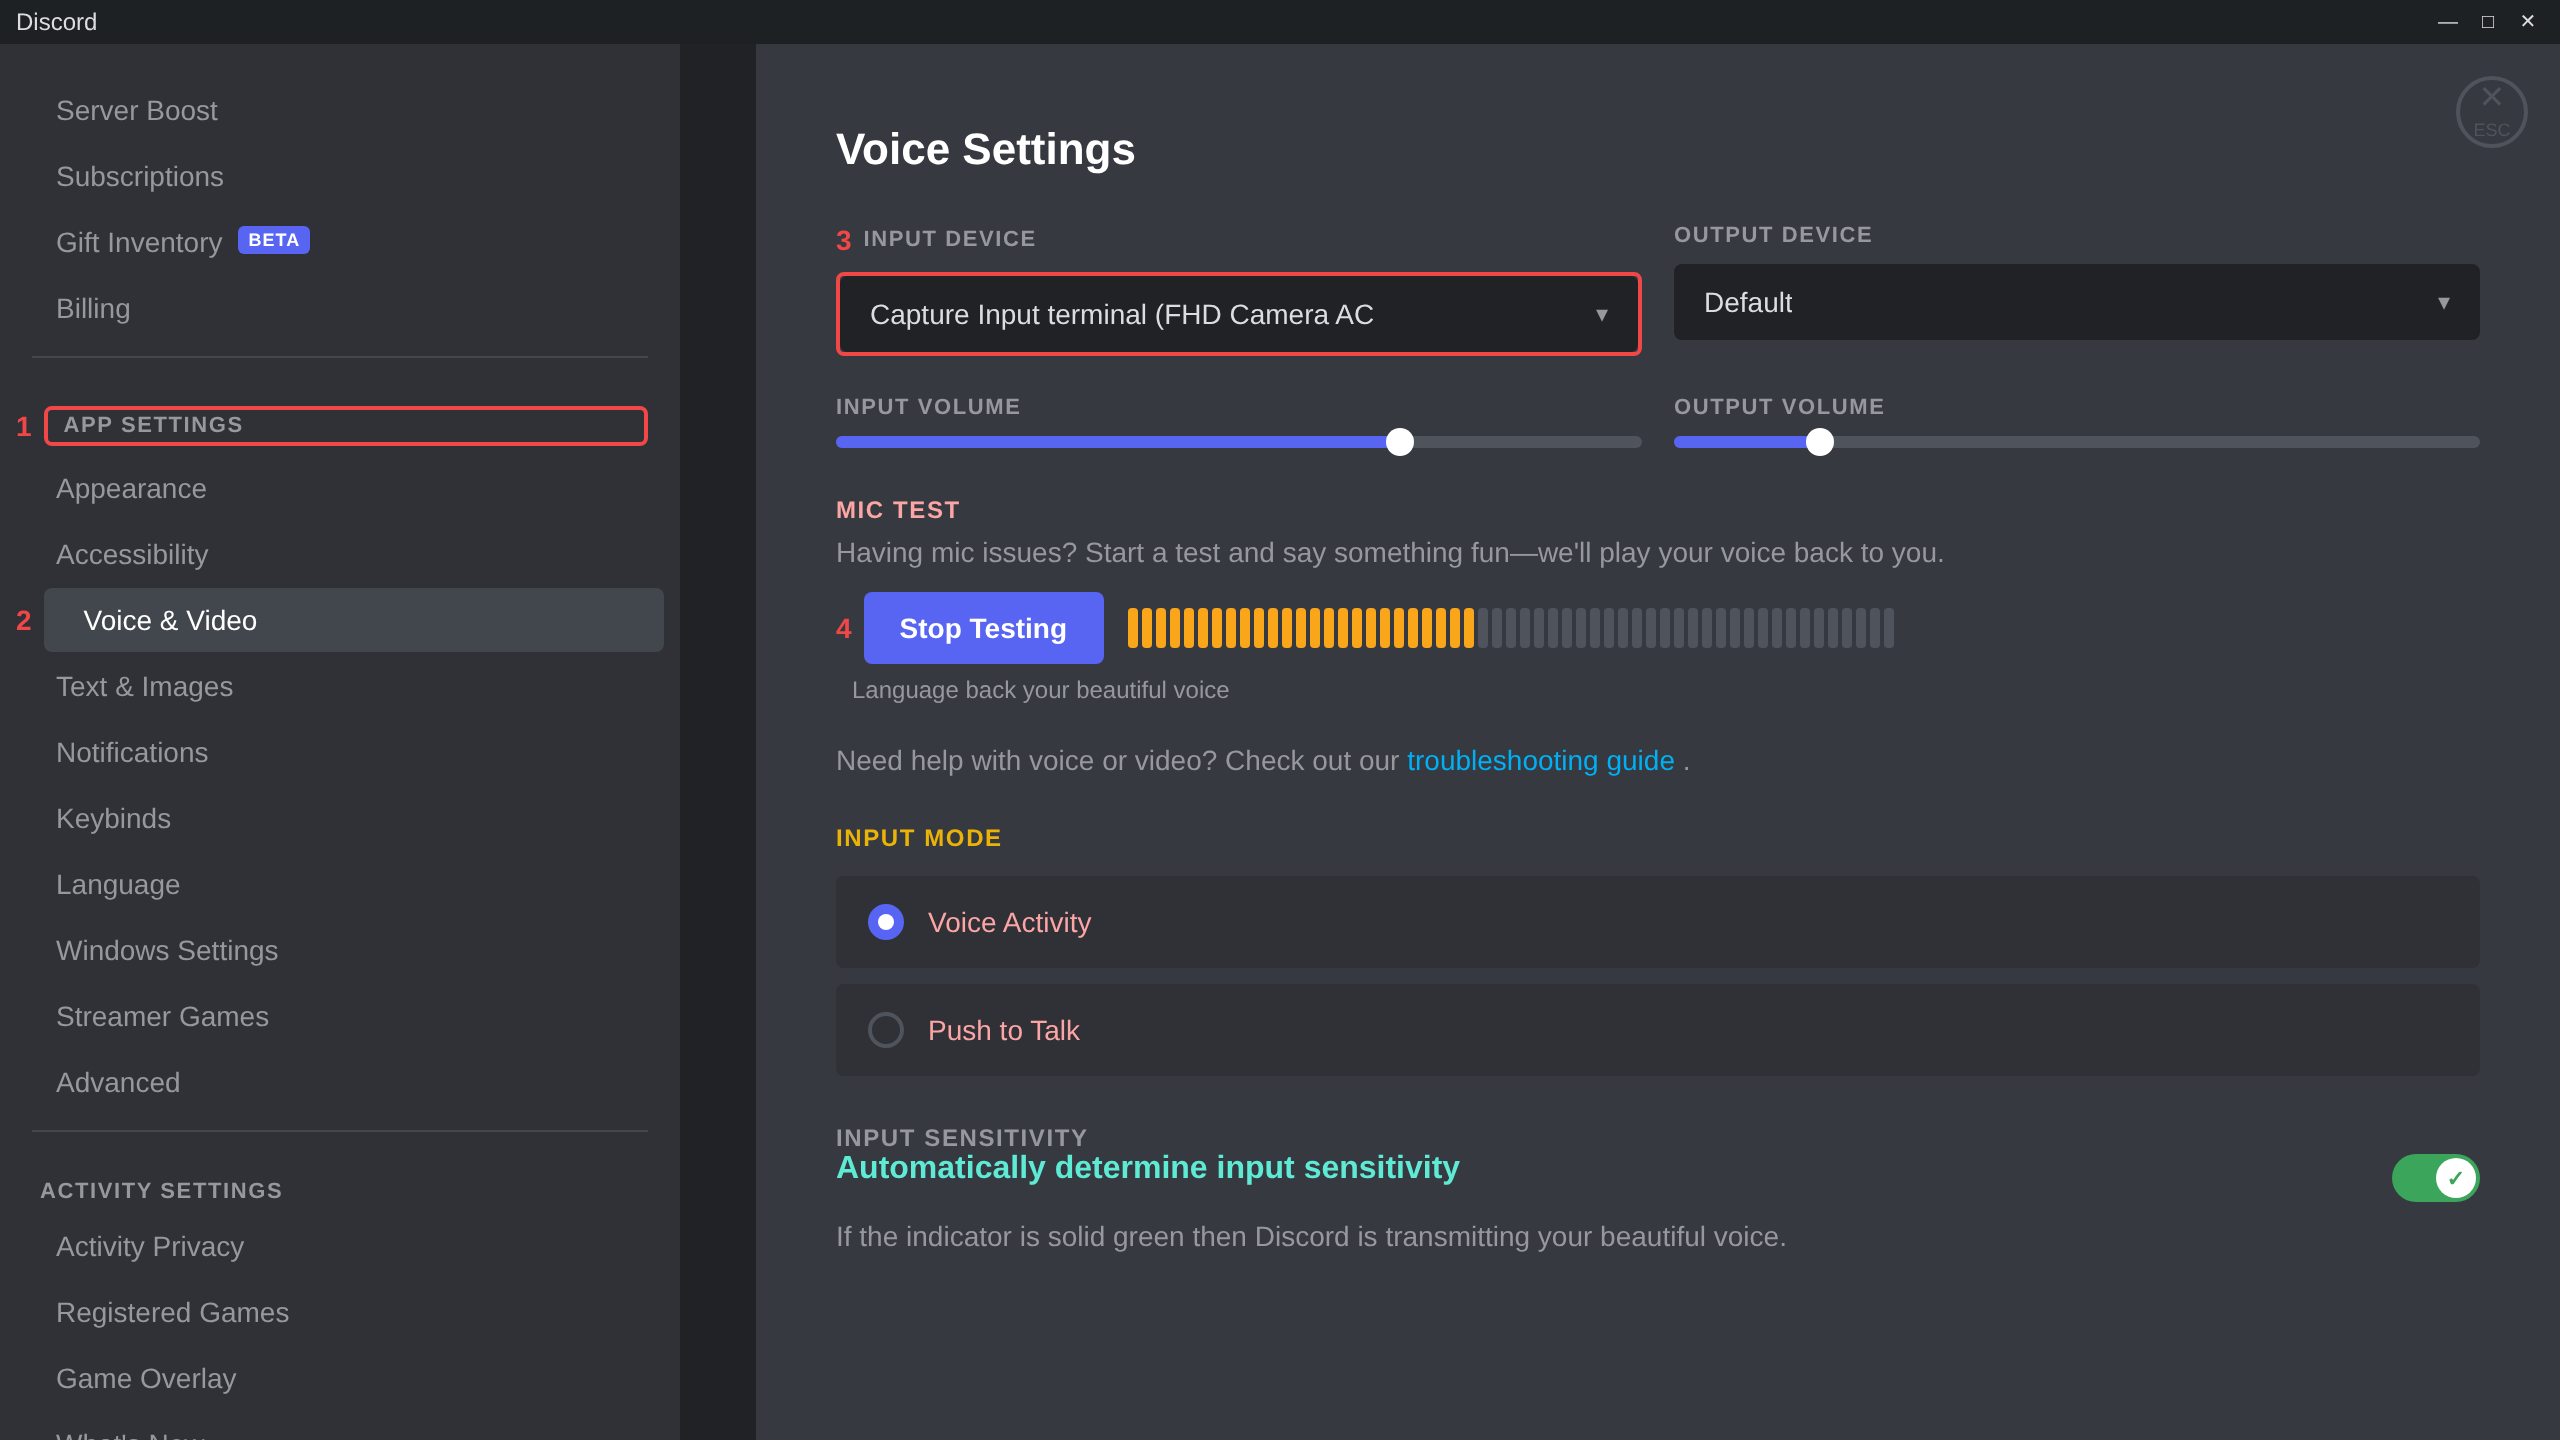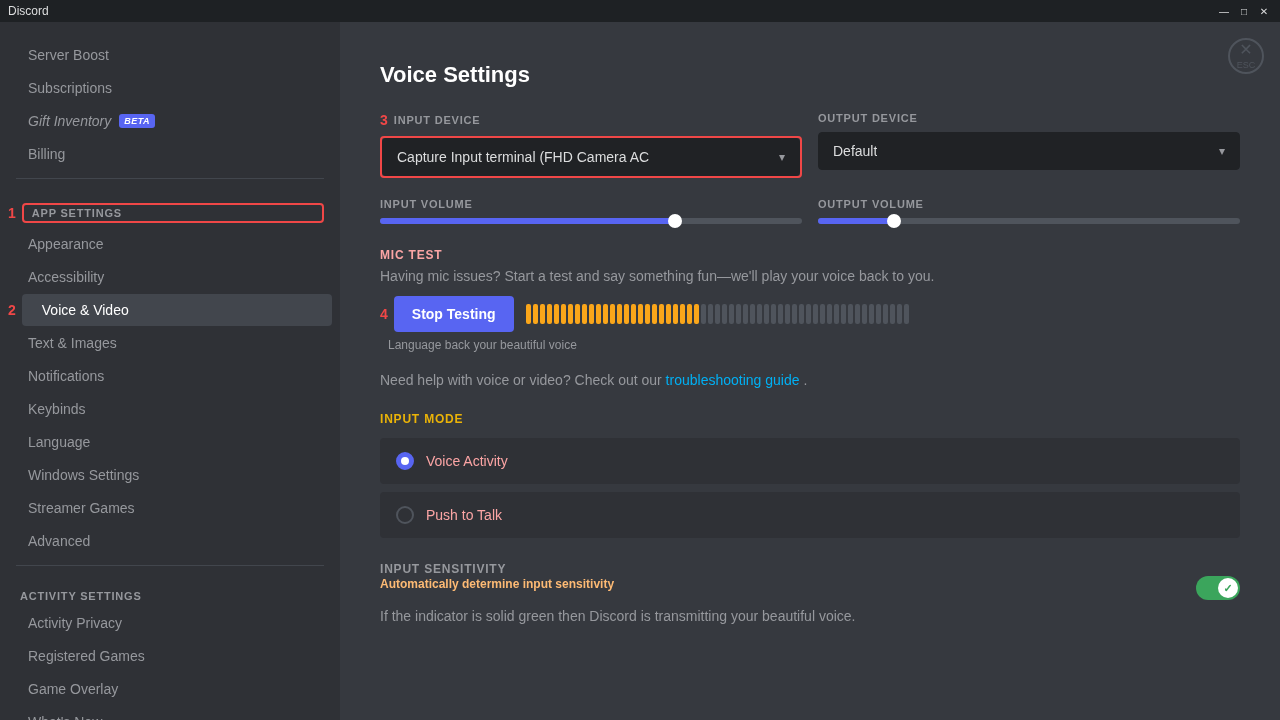--- a/index.html
+++ b/index.html
@@ -37,20 +37,21 @@
       align-items: center;
       justify-content: center;
       font-size: 10px;
       color: #dcddde;
       cursor: pointer;
     }
     .app-body {
       display: flex;
       flex: 1;
       overflow: hidden;
+      gap: 38px;
     }
     .sidebar {
       width: 340px;
       background: #2f3136;
       overflow-y: auto;
       padding: 16px 0;
       flex-shrink: 0;
     }
     .sidebar-item {
       padding: 8px 16px 8px 20px;
@@ -82,22 +83,21 @@
       color: #fff;
       font-size: 9px;
       font-weight: 700;
       padding: 2px 5px;
       border-radius: 3px;
       margin-left: 8px;
       letter-spacing: 0.5px;
     }
     .sidebar-item-row {
       display: flex;
-      align-items: center;
-      font-style: italic;
+      align-items: flex-start;
     }
     .main-content {
       flex: 1;
       background: #36393f;
       overflow-y: auto;
       padding: 40px 40px 40px 40px;
       position: relative;
     }
     .page-title {
       font-size: 22px;
@@ -293,23 +293,23 @@
       margin-bottom: 8px;
     }
     .sensitivity-title {
       font-size: 12px;
       font-weight: 700;
       color: #96989d;
       letter-spacing: 0.8px;
       text-transform: uppercase;
     }
     .sensitivity-label {
-      font-size: 12px;
+      font-size: 16px;
       font-weight: 600;
-      color: #fdba74;
+      color: #5eead4;
       margin-bottom: 8px;
     }
     .toggle {
       width: 44px;
       height: 24px;
       border-radius: 12px;
       background: #3ba55c;
       position: relative;
       cursor: pointer;
       display: flex;

